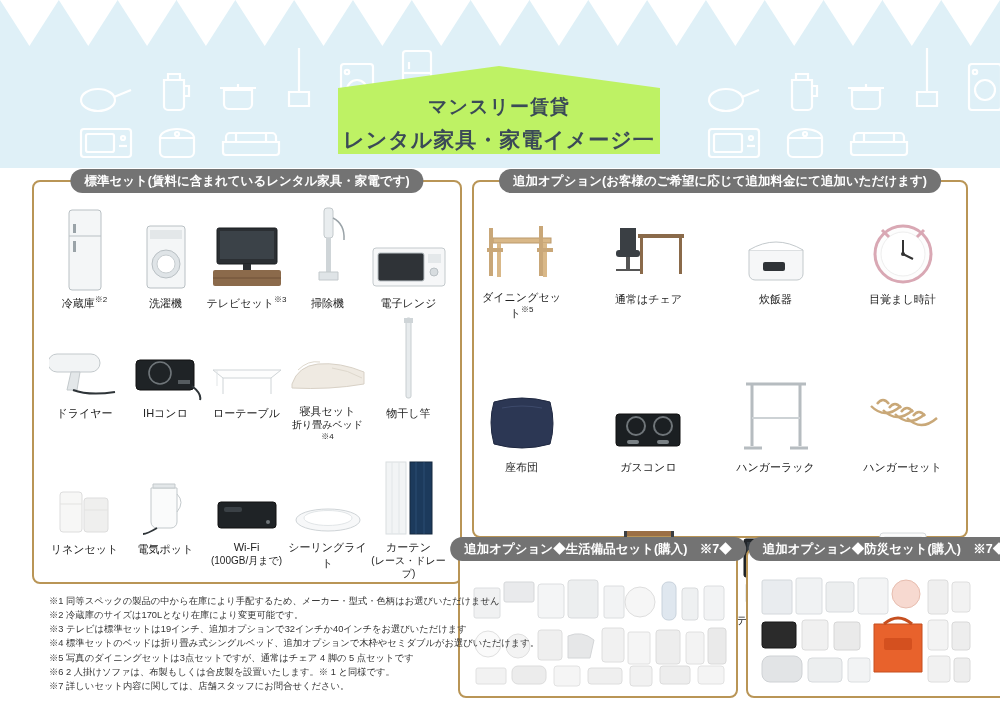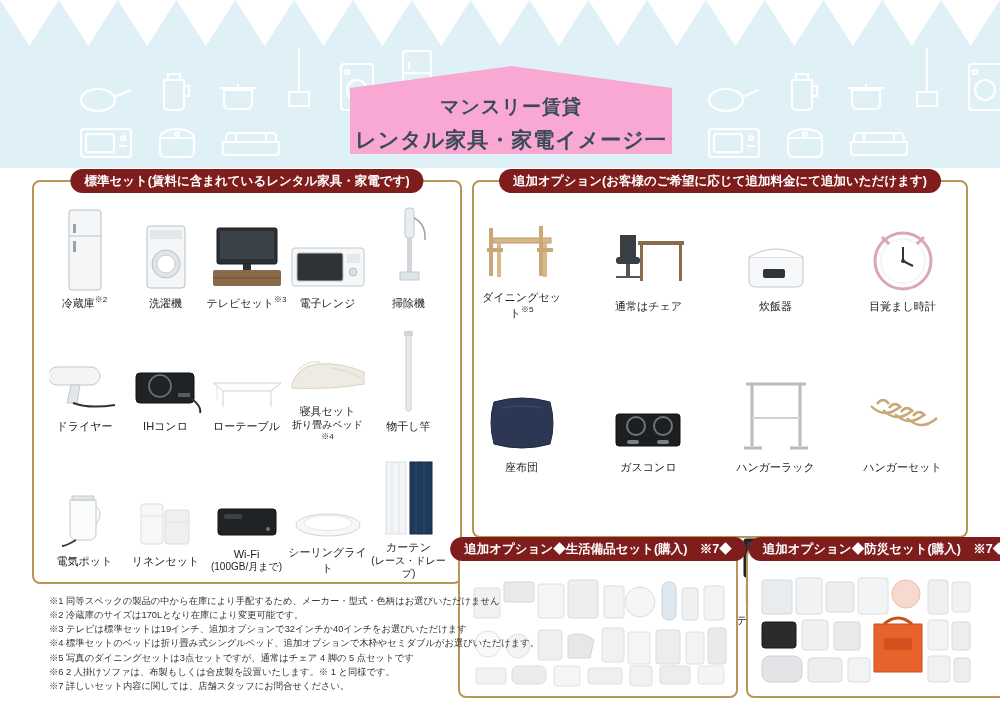--- a/index.html
+++ b/index.html
@@ -36,22 +36,22 @@
 
   .hdr-icons { position:absolute; top:44px; }
   .hdr-icons.left { left:78px; }
   .hdr-icons.right { left:706px; }
   .icon-row { display:flex; align-items:flex-end; gap:20px; }
   .icon-row.second { margin-top:10px; }
 
   .ic { stroke:#ffffff; fill:none; stroke-width:2.2; }
 
   .title-badge {
-    position:absolute; left:350px; top:66px; width:322px; height:88px;
-    background:#f9a8d4;
+    position:absolute; left:338px; top:66px; width:322px; height:88px;
+    background:#bef264;
     border-radius:10px 10px 0 0;
     clip-path: polygon(0 22px, 50% 0, 100% 22px, 100% 100%, 0 100%);
     text-align:center;
     padding-top:28px;
   }
   .title-badge .t1 {
     font-size:19px; font-weight:bold; color:#3b4a57; letter-spacing:1px;
   }
   .title-badge .t2 {
     margin-top:6px; font-size:21px; font-weight:bold; color:#3b4a57; letter-spacing:1px;
@@ -61,37 +61,37 @@
   
   .panel {
     position:absolute;
     border:2px solid #b99556;
     border-radius:8px;
     background:#ffffff;
   }
   .panel-title {
     position:absolute;
     height:24px; line-height:24px;
-    background:#7f1d1d;
+    background:#737373;
     color:#ffffff;
     font-size:12.5px;
     font-weight:bold;
     text-align:center;
     border-radius:13px;
     white-space:nowrap;
     padding:0 14px;
   }
 
   #panel-standard { left:32px; top:180px; width:430px; height:404px; }
   #panel-optional { left:472px; top:180px; width:496px; height:358px; }
   #panel-living   { left:458px; top:548px; width:280px; height:150px; }
   #panel-disaster { left:746px; top:548px; width:276px; height:150px; }
 
   
-  .grid { display:flex; flex-wrap:wrap;align-items:center; }
+  .grid { display:flex; flex-wrap:wrap; }
   .item { text-align:center; }
   .item .art { display:flex; align-items:flex-end; justify-content:center; }
   .item .cap {
     font-size:11px; color:#222; line-height:1.25; margin-top:3px;
     font-weight:500;
   }
   .item .cap sup { font-size:8px; }
   .item .cap .sub { display:block; font-size:10px; }
 
   #std-grid { position:absolute; left:10px; top:22px; width:408px; }
@@ -285,44 +285,44 @@
           <rect x="34" y="42" width="8" height="6" fill="#2b2f33"></rect>
           <rect x="4" y="48" width="68" height="16" rx="2" fill="#8b6a4b"></rect>
           <path d="M4 56 h68" stroke="#6e5138" fill="none"></path>
         </svg>
       </div>
       <div class="cap"><span>テレビセット</span><sup>※3</sup></div>
     </div>
 
     <div class="item">
       <div class="art">
+        <svg width="44" height="86" viewBox="0 0 44 86">
+          <rect x="18" y="2" width="9" height="30" rx="3" fill="#e9edef" stroke="#c3c9cc"></rect>
+          <rect x="20" y="32" width="5" height="34" fill="#cfd5d8"></rect>
+          <path d="M13 66 h19 v8 h-19 z" fill="#dfe4e7" stroke="#c3c9cc"></path>
+          <path d="M27 12 q12 6 11 22" stroke="#9aa3a8" fill="none" stroke-width="1.5"></path>
+        </svg>
+      </div>
+      <div class="cap"><span>掃除機</span><sup></sup></div>
+    </div>
+
+    <div class="item">
+      <div class="art">
         <svg width="78" height="52" viewBox="0 0 78 52">
           <rect x="3" y="8" width="72" height="38" rx="3" fill="#f6f7f8" stroke="#c3c9cc"></rect>
           <rect x="8" y="13" width="46" height="28" rx="2" fill="#2f3337" stroke="#b9c0c4"></rect>
           <rect x="58" y="14" width="13" height="9" fill="#e4e8ea"></rect>
           <circle cx="64" cy="32" r="4" fill="#d7dcdf" stroke="#b9c0c4"></circle>
         </svg>
       </div>
       <div class="cap"><span>電子レンジ</span><sup></sup></div>
     </div>
 
     <div class="item">
       <div class="art">
-        <svg width="44" height="86" viewBox="0 0 44 86">
-          <rect x="18" y="2" width="9" height="30" rx="3" fill="#e9edef" stroke="#c3c9cc"></rect>
-          <rect x="20" y="32" width="5" height="34" fill="#cfd5d8"></rect>
-          <path d="M13 66 h19 v8 h-19 z" fill="#dfe4e7" stroke="#c3c9cc"></path>
-          <path d="M27 12 q12 6 11 22" stroke="#9aa3a8" fill="none" stroke-width="1.5"></path>
-        </svg>
-      </div>
-      <div class="cap"><span>掃除機</span><sup></sup></div>
-    </div>
-
-    <div class="item">
-      <div class="art">
         <svg width="72" height="62" viewBox="0 0 72 62">
           <path d="M8 14 h34 a9 9 0 0 1 0 18 h-34 a9 9 0 0 1 0 -18 z" fill="#f2f4f5" stroke="#c3c9cc"></path>
           <path d="M22 32 l-4 18 h10 l3 -18 z" fill="#e3e7e9" stroke="#c3c9cc"></path>
           <path d="M24 50 q16 6 42 2" stroke="#2e3438" fill="none" stroke-width="2"></path>
         </svg>
       </div>
       <div class="cap"><span>ドライヤー</span><sup></sup></div>
     </div>
 
     <div class="item">
@@ -367,39 +367,39 @@
         <svg width="30" height="86" viewBox="0 0 30 86">
           <rect x="12" y="2" width="5" height="80" rx="2" fill="#e7ebed" stroke="#c8ced1"></rect>
           <rect x="10" y="2" width="9" height="5" fill="#cfd5d8"></rect>
         </svg>
       </div>
       <div class="cap"><span>物干し竿</span><sup></sup></div>
     </div>
 
     <div class="item">
       <div class="art">
+        <svg width="62" height="58" viewBox="0 0 62 58">
+          <rect x="6" y="12" width="22" height="40" rx="3" fill="#f7f7f6" stroke="#ddd"></rect>
+          <rect x="30" y="18" width="24" height="34" rx="3" fill="#efefee" stroke="#ddd"></rect>
+          <path d="M6 24 h22 M30 30 h24" stroke="#e3e3e1" fill="none"></path>
+        </svg>
+      </div>
+      <div class="cap"><span>リネンセット</span><sup></sup></div>
+    </div>
+
+    <div class="item">
+      <div class="art">
         <svg width="58" height="66" viewBox="0 0 58 66">
           <path d="M14 16 h26 v34 a6 6 0 0 1 -6 6 h-14 a6 6 0 0 1 -6 -6 z" fill="#fafbfb" stroke="#c3c9cc"></path>
           <path d="M16 12 h22 v4 h-22 z" fill="#e3e7e9" stroke="#c3c9cc"></path>
           <path d="M40 22 q8 8 0 18" stroke="#c3c9cc" fill="none"></path>
           <path d="M20 56 q-10 6 -14 6" stroke="#2e3438" fill="none" stroke-width="1.8"></path>
         </svg>
       </div>
       <div class="cap"><span>電気ポット</span><sup></sup></div>
-    </div>
-
-    <div class="item">
-      <div class="art">
-        <svg width="62" height="58" viewBox="0 0 62 58">
-          <rect x="6" y="12" width="22" height="40" rx="3" fill="#f7f7f6" stroke="#ddd"></rect>
-          <rect x="30" y="18" width="24" height="34" rx="3" fill="#efefee" stroke="#ddd"></rect>
-          <path d="M6 24 h22 M30 30 h24" stroke="#e3e3e1" fill="none"></path>
-        </svg>
-      </div>
-      <div class="cap"><span>リネンセット</span><sup></sup></div>
     </div>
 
     <div class="item">
       <div class="art">
         <svg width="70" height="46" viewBox="0 0 70 46">
           <rect x="6" y="10" width="58" height="26" rx="3" fill="#1f2326" stroke="#111"></rect>
           <rect x="12" y="15" width="18" height="5" rx="2" fill="#3b4146"></rect>
           <circle cx="56" cy="30" r="2" fill="#6f7579"></circle>
         </svg>
       </div>

